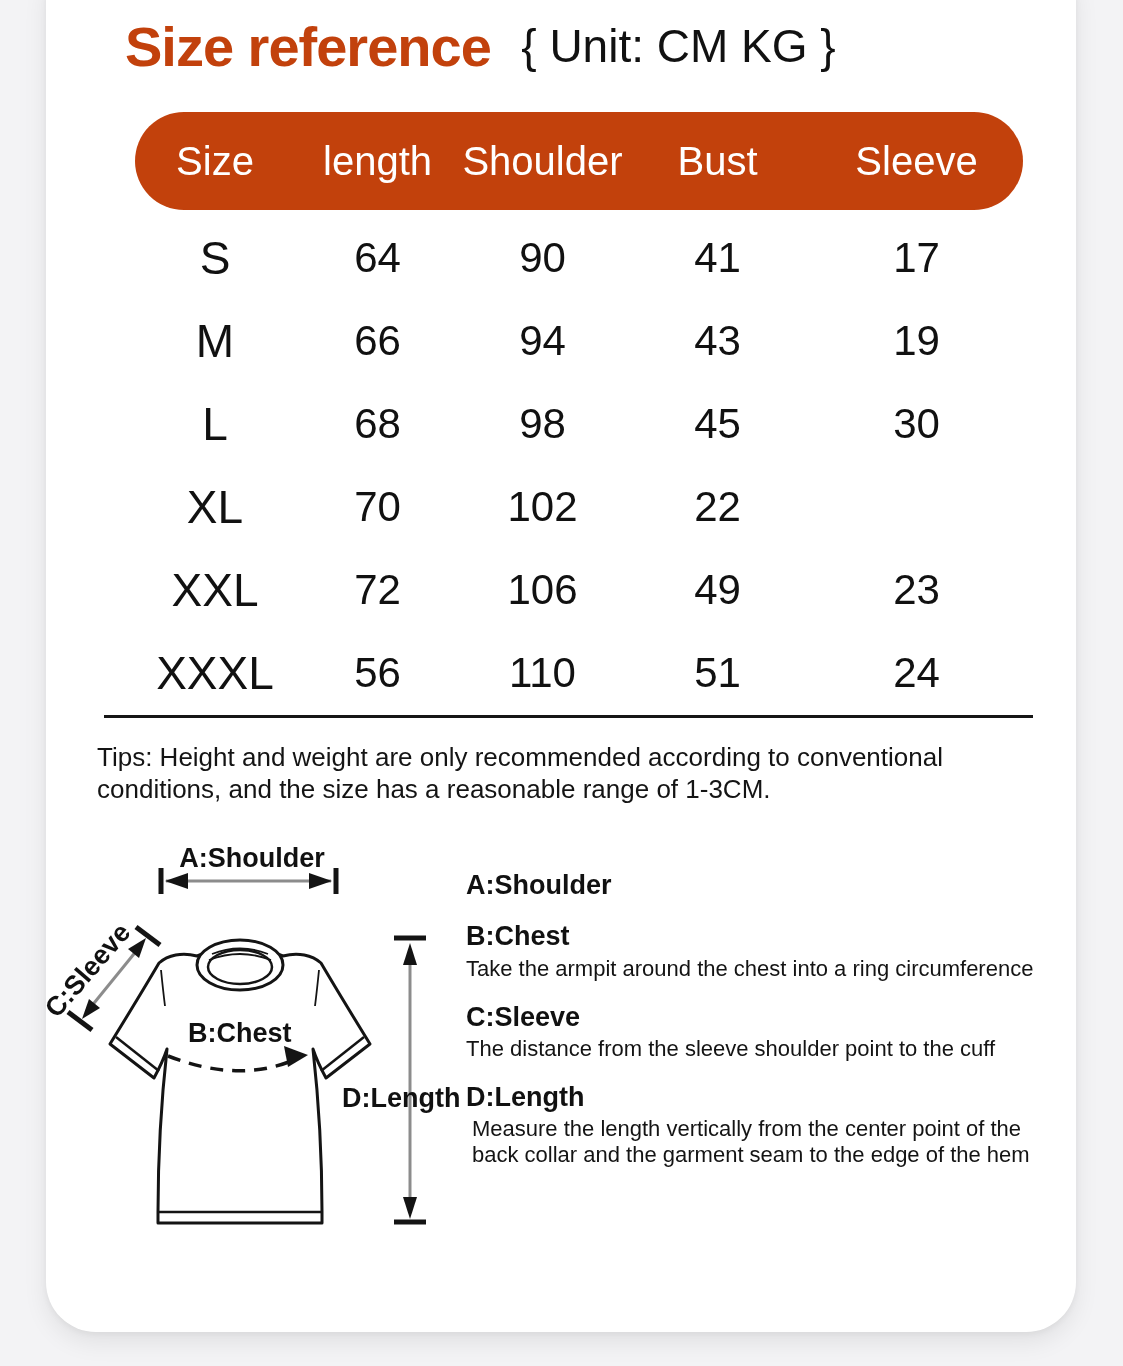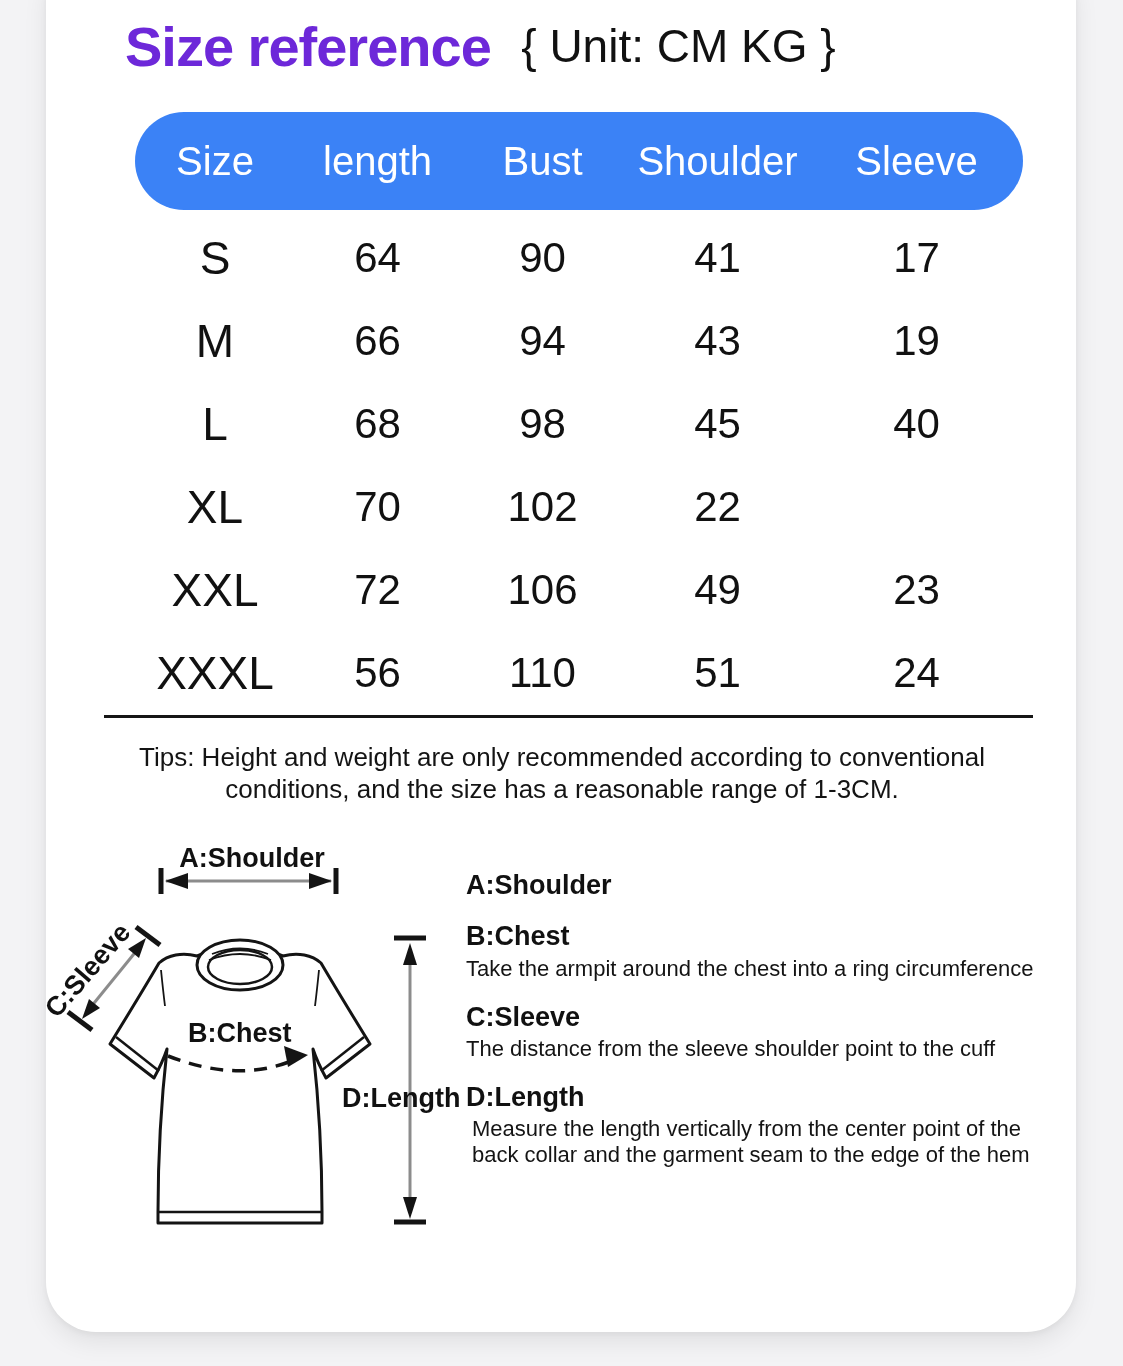--- a/index.html
+++ b/index.html
@@ -21,58 +21,58 @@
     box-shadow:0 10px 24px rgba(0,0,0,0.08), 0 2px 6px rgba(0,0,0,0.05);
   }
   
   .title-row {
     position:absolute; left:125px; top:14px;
     white-space:nowrap;
   }
   .title {
     display:inline-block;
     font-size:56px; font-weight:bold; letter-spacing:-1px;
-    color:#6d28d9;
+    color:#c2410c;
   }
   .unit-note {
     display:inline-block;
     font-size:46px; font-weight:normal;
     margin-left:26px; vertical-align:4px;
     color:#111;
   }
   
   .size-table { position:absolute; left:135px; top:112px; width:888px; }
   .table-grid {
     display:grid;
     grid-template-columns:160px 165px 165px 185px 213px;
     align-items:center;
   }
   .table-head {
     height:98px;
-    background:#3b82f6;
+    background:#c2410c;
     border-radius:49px;
     color:#fff;
   }
   .table-head .cell {
     text-align:center;
     font-size:40px;
     font-weight:normal;
   }
   .table-body { margin-top:6px; }
   .table-row { height:83px; }
   .table-row .cell { text-align:center; font-size:42px; }
   .table-row .cell.size-cell { font-size:46px; }
   .divider {
     position:absolute; left:104px; top:715px;
     width:929px; height:3px; background:#161616;
   }
   
   .tips {
     position:absolute; left:97px; top:742px; width:930px;
-    text-align:center;
+    text-align:left;
     font-size:26px; line-height:1.22;
     color:#141414;
   }
   
   .diagram { position:absolute; left:30px; top:830px; width:440px; height:470px; }
   .diagram svg { position:absolute; left:0; top:0; }
   .diag-label {
     position:absolute;
     font-size:27px; font-weight:bold; color:#111;
     white-space:nowrap;
@@ -97,22 +97,22 @@
 
 <div class="title-row">
   <span class="title">Size reference</span>
   <span class="unit-note">{ Unit: CM KG }</span>
 </div>
 
 <div class="size-table">
   <div class="table-grid table-head">
     <div class="cell">Size</div>
     <div class="cell">length</div>
+    <div class="cell">Shoulder</div>
     <div class="cell">Bust</div>
-    <div class="cell">Shoulder</div>
     <div class="cell">Sleeve</div>
   </div>
   <div class="table-body">
     <div class="table-grid table-row">
       <div class="cell size-cell">S</div>
       <div class="cell">64</div>
       <div class="cell">90</div>
       <div class="cell">41</div>
       <div class="cell">17</div>
     </div>
@@ -121,21 +121,21 @@
       <div class="cell">66</div>
       <div class="cell">94</div>
       <div class="cell">43</div>
       <div class="cell">19</div>
     </div>
     <div class="table-grid table-row">
       <div class="cell size-cell">L</div>
       <div class="cell">68</div>
       <div class="cell">98</div>
       <div class="cell">45</div>
-      <div class="cell">40</div>
+      <div class="cell">30</div>
     </div>
     <div class="table-grid table-row">
       <div class="cell size-cell">XL</div>
       <div class="cell">70</div>
       <div class="cell">102</div>
       <div class="cell">22</div>
     </div>
     <div class="table-grid table-row">
       <div class="cell size-cell">XXL</div>
       <div class="cell">72</div>

